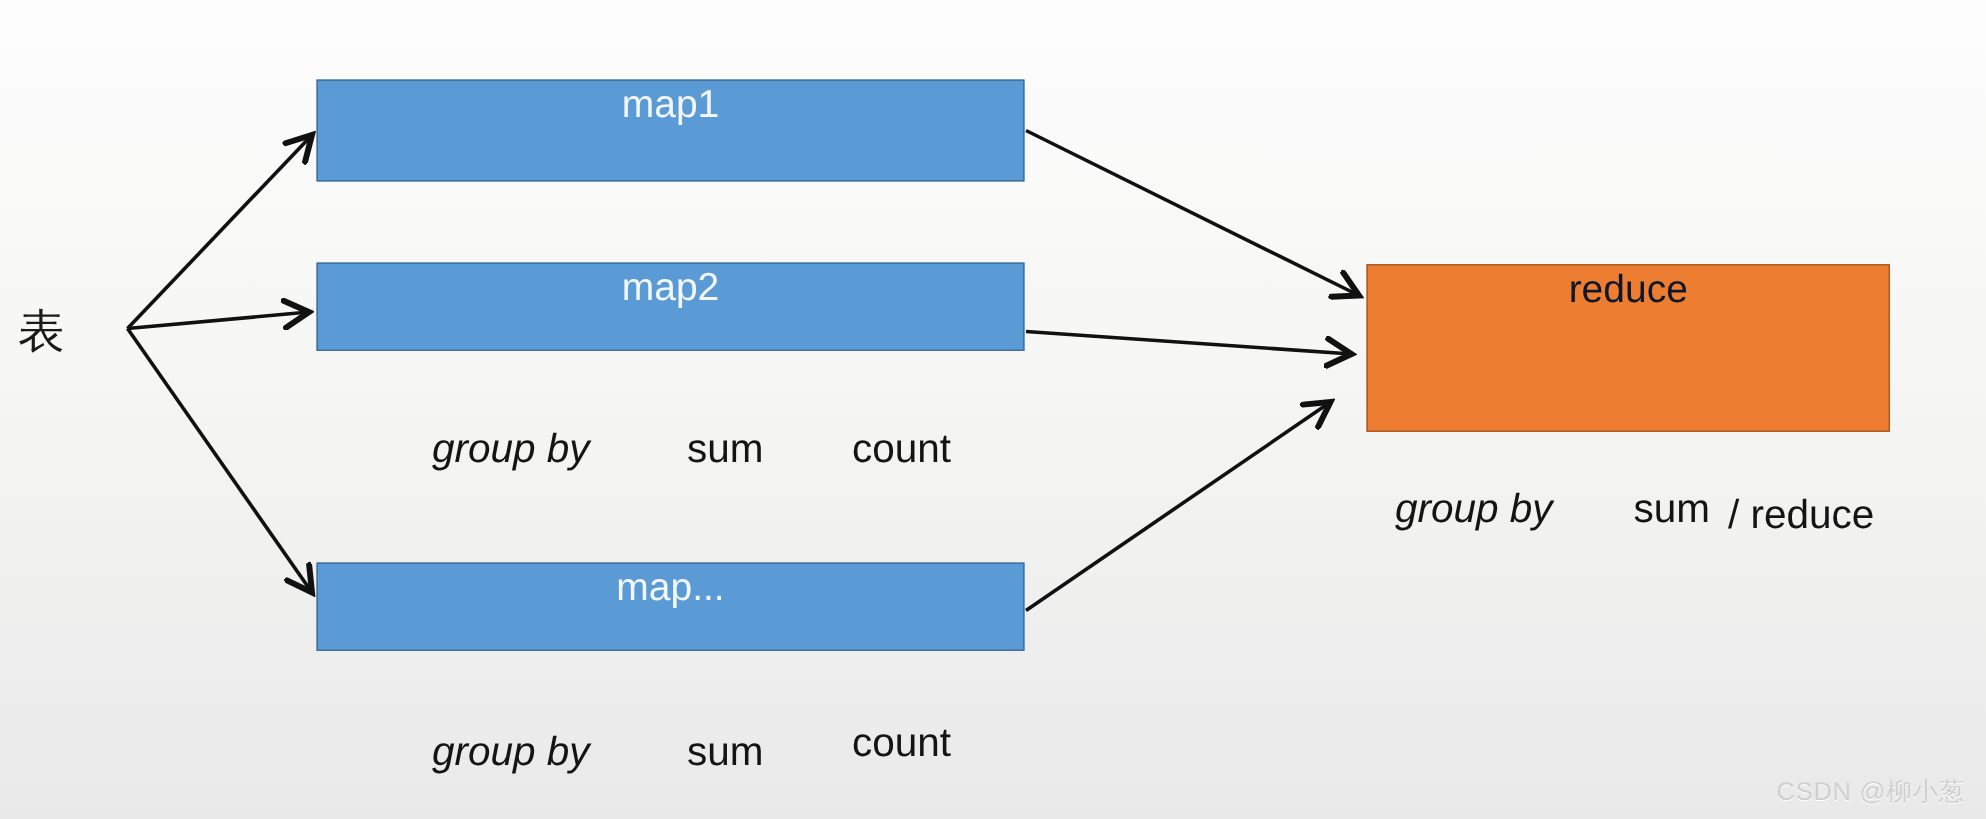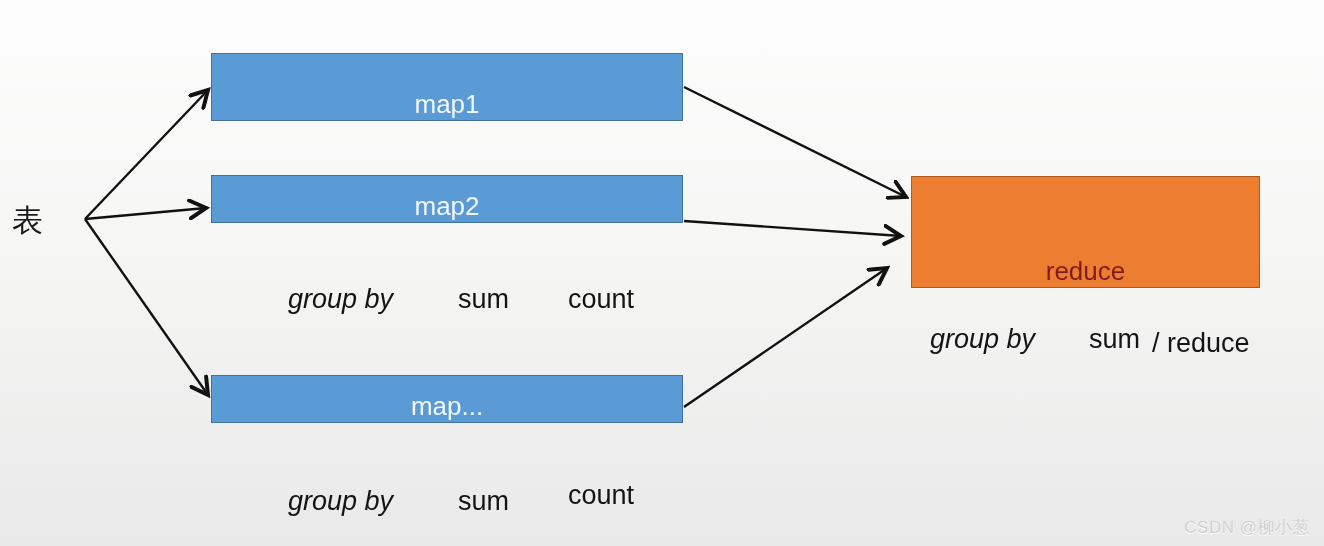--- a/index.html
+++ b/index.html
@@ -24,43 +24,43 @@
   .source-label {
     position: absolute;
     left: 12px; top: 200px;
     font-size: 31px;
     color: #1a1a1a;
   }
 
   .node {
     position: absolute;
     display: flex;
-    align-items: flex-end;
+    align-items: flex-start;
     justify-content: center;
     box-sizing: border-box;
     font-size: 26px;
   }
   .node.map {
     left: 211px;
     width: 472px;
-    height: 48px;
+    height: 59px;
     background: var(--map-fill, #5b9bd5);
     border: 1.5px solid var(--map-border, #41719c);
     color: #f2f7fc;
   }
   .node.map.m1 { top: 53px; height: 68px; }
   .node.map.m2 { top: 175px; }
   .node.map.m3 { top: 375px; }
 
   .node.reduce {
     left: 911px; top: 176px;
     width: 349px; height: 112px;
     background: var(--reduce-fill, #ed7d31);
     border: 1.5px solid var(--reduce-border, #ae5a21);
-    color: #7f1d1d;
+    color: #0f172a;
   }
 
   .ops-row {
     position: absolute;
     left: 0; width: 100%;
     height: 34px;
     font-size: 27px;
     color: #141414;
   }
   .ops-row span { position: absolute; white-space: nowrap; }

